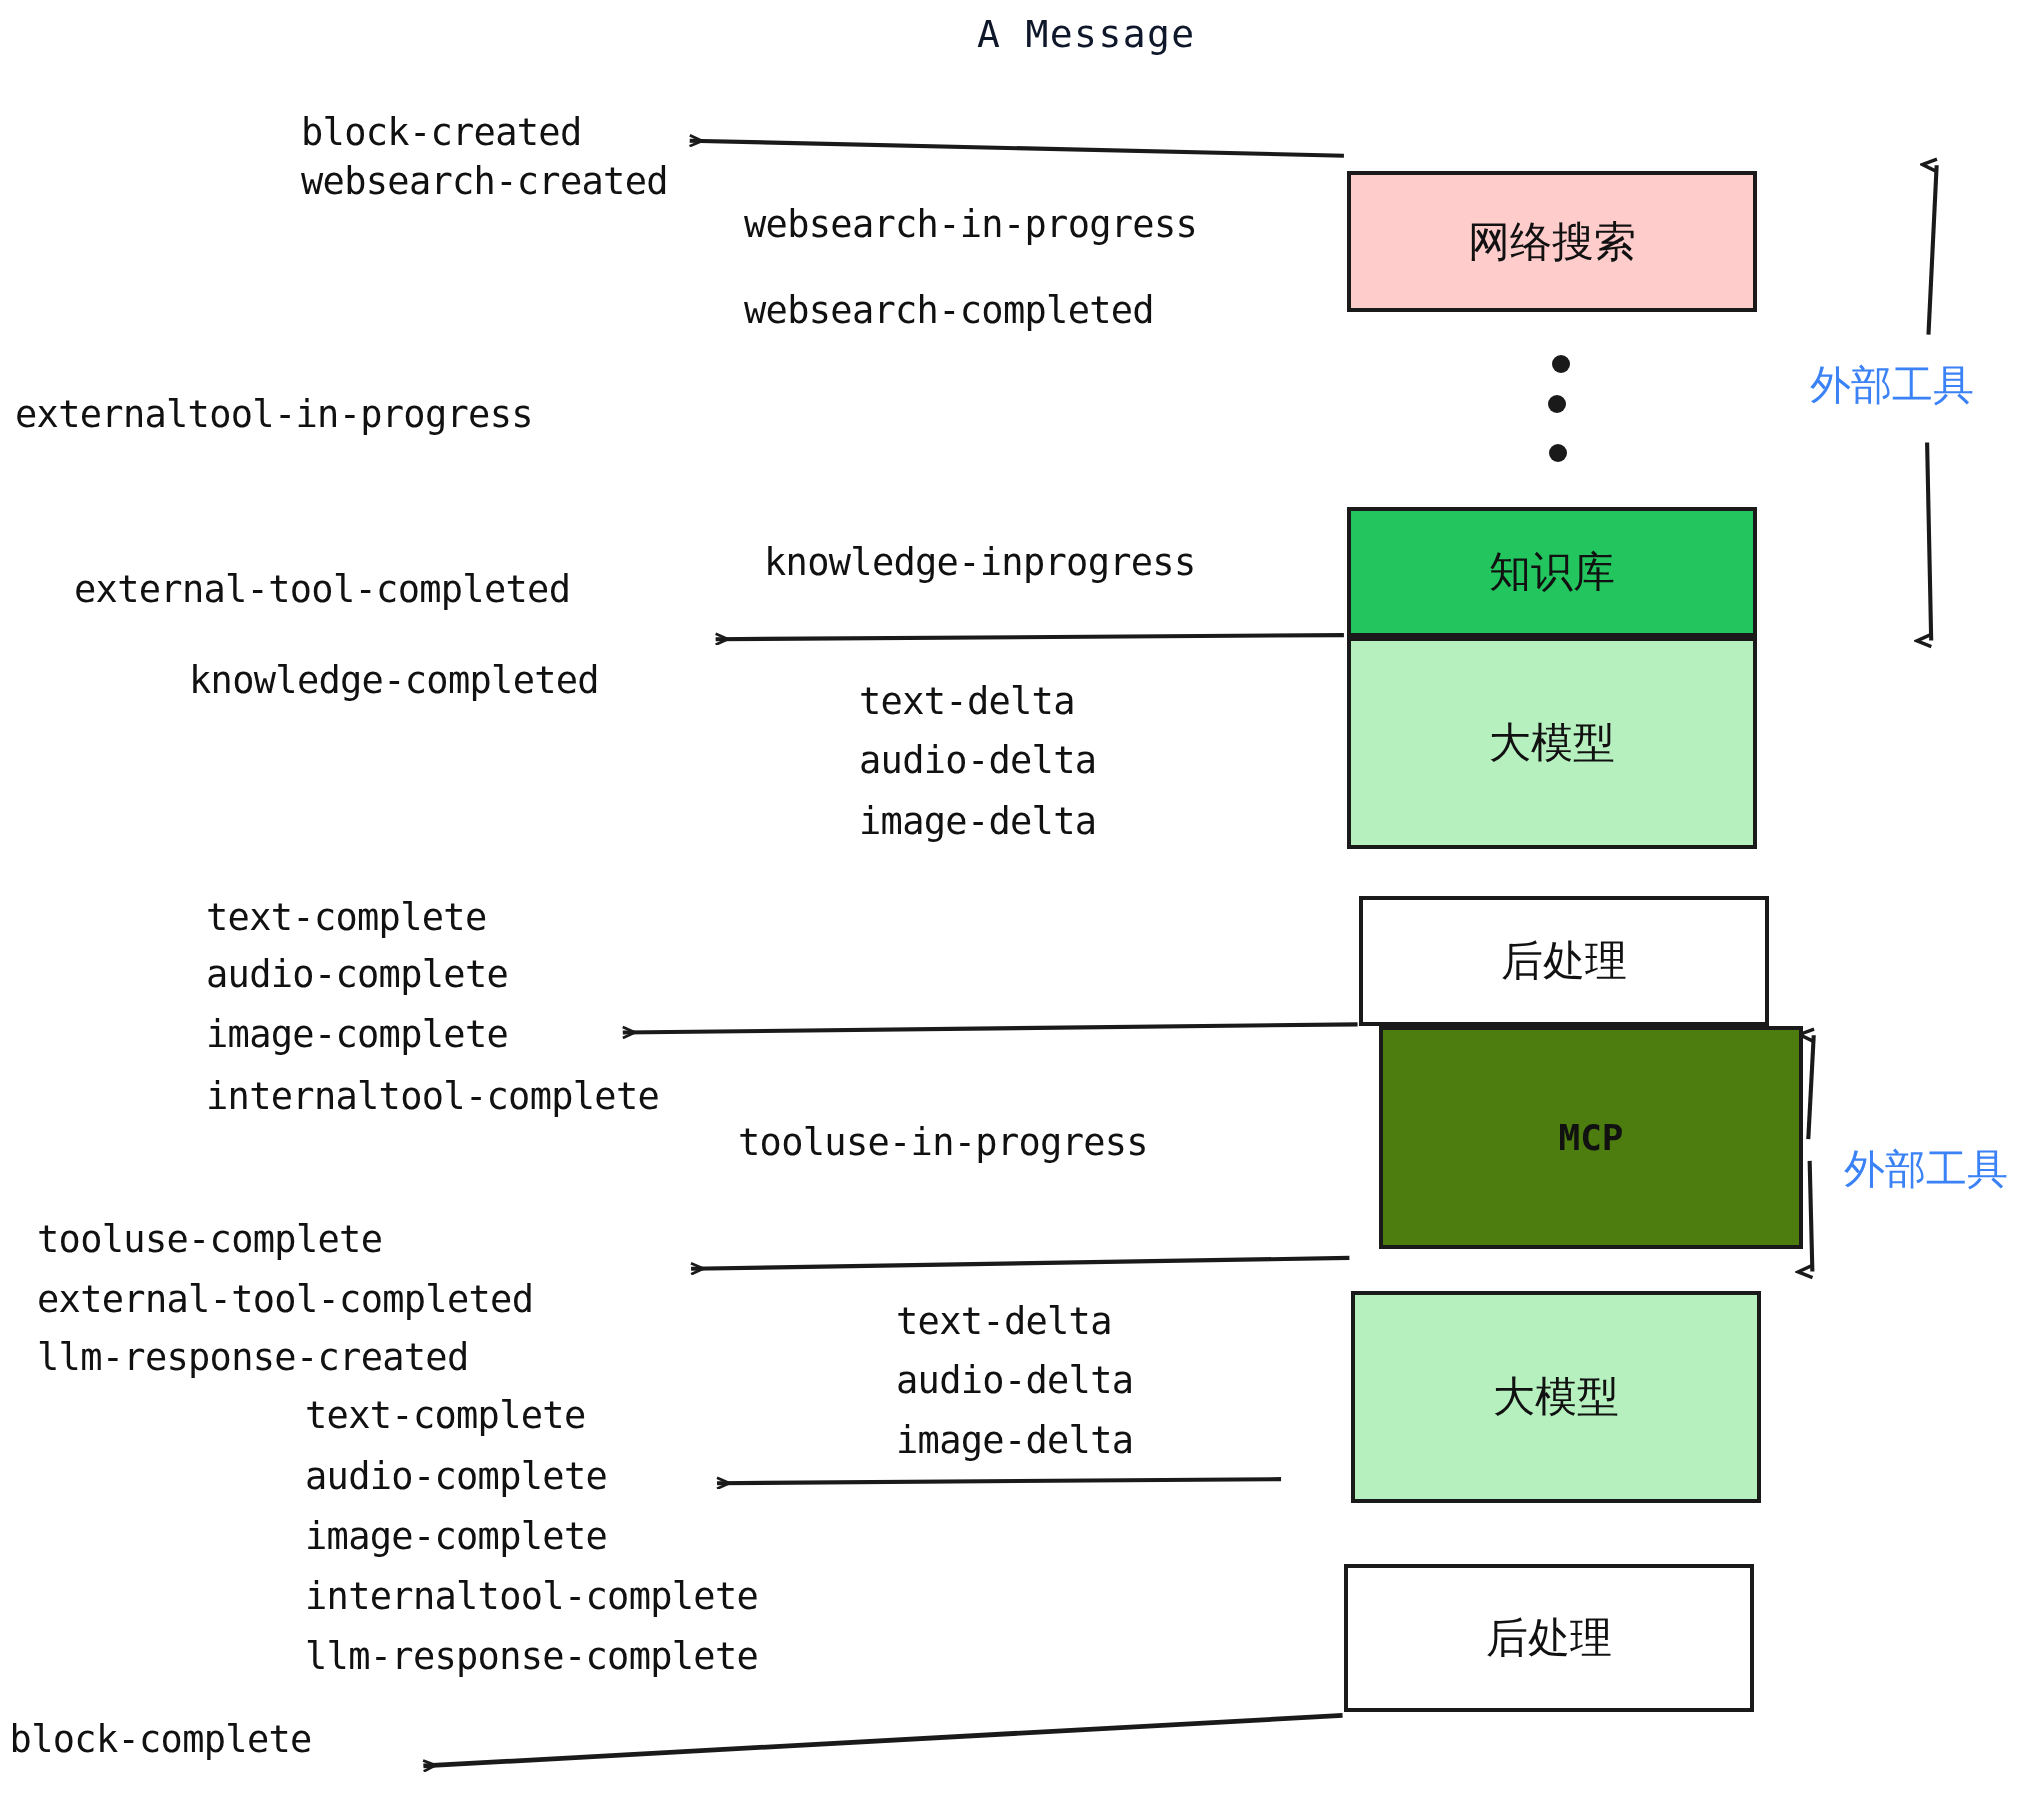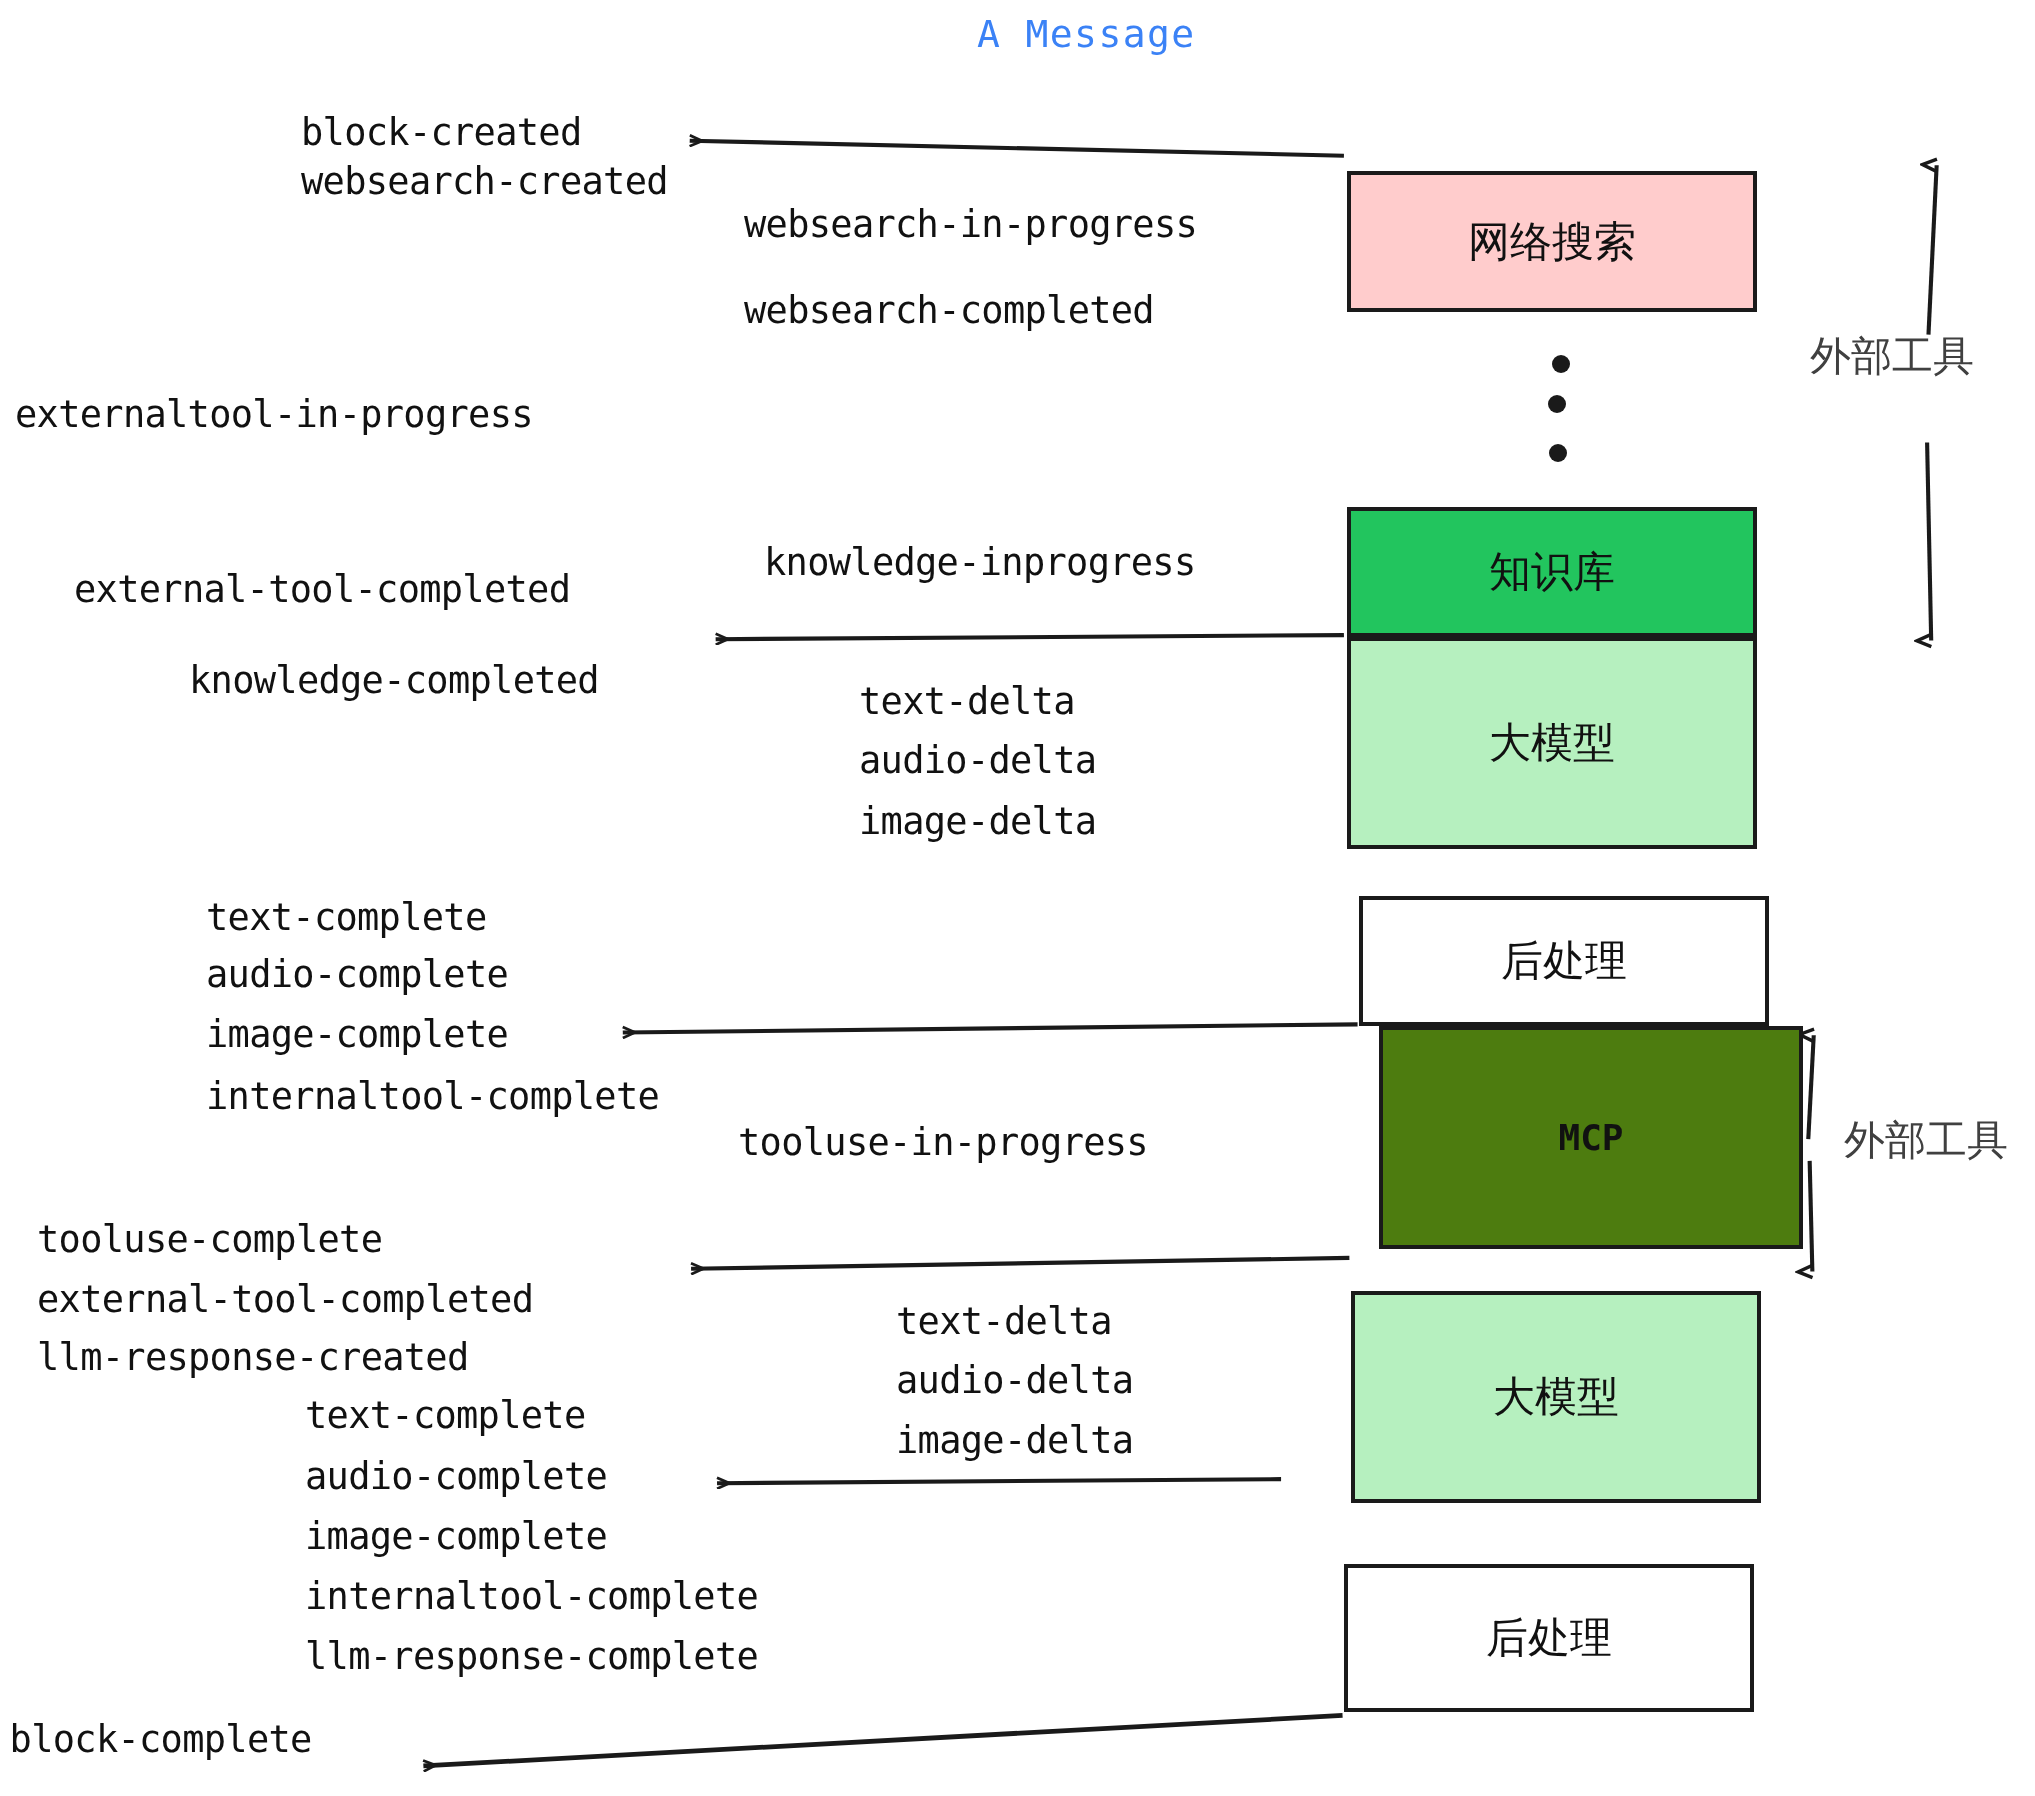--- a/index.html
+++ b/index.html
@@ -16,21 +16,21 @@
     font-family: "DejaVu Sans Mono", "Liberation Mono", monospace;
   }
   
   .title {
     position: absolute;
     left: 977px;
     top: 12.3px;
     font-family: "DejaVu Sans Mono", "Liberation Mono", monospace;
     font-size: 38px;
     letter-spacing: 1.4px;
-    color: #3b82f6;
+    color: #0f172a;
     white-space: nowrap;
   }
   
   .evt {
     position: absolute;
     font-family: "DejaVu Sans Mono", "Liberation Mono", monospace;
     font-size: 37px;
     line-height: 1.0;
     color: #111111;
     white-space: nowrap;
@@ -67,22 +67,23 @@
     left: 0; top: 0;
     width: 2035px;
     height: 1796px;
     pointer-events: none;
   }
   
   .side-label {
     position: absolute;
     font-family: "DejaVu Sans", "Liberation Sans", sans-serif;
     font-size: 41px;
-    color: #404040;
+    color: #3b82f6;
     white-space: nowrap;
+    margin-top: 29px;
   }
 </style>
 </head>
 <body>
 
 <div id="stage">
 
   <div class="title">A Message</div>
 
   <svg id="arrows" viewBox="0 0 2980 2630" xmlns="http://www.w3.org/2000/svg">

